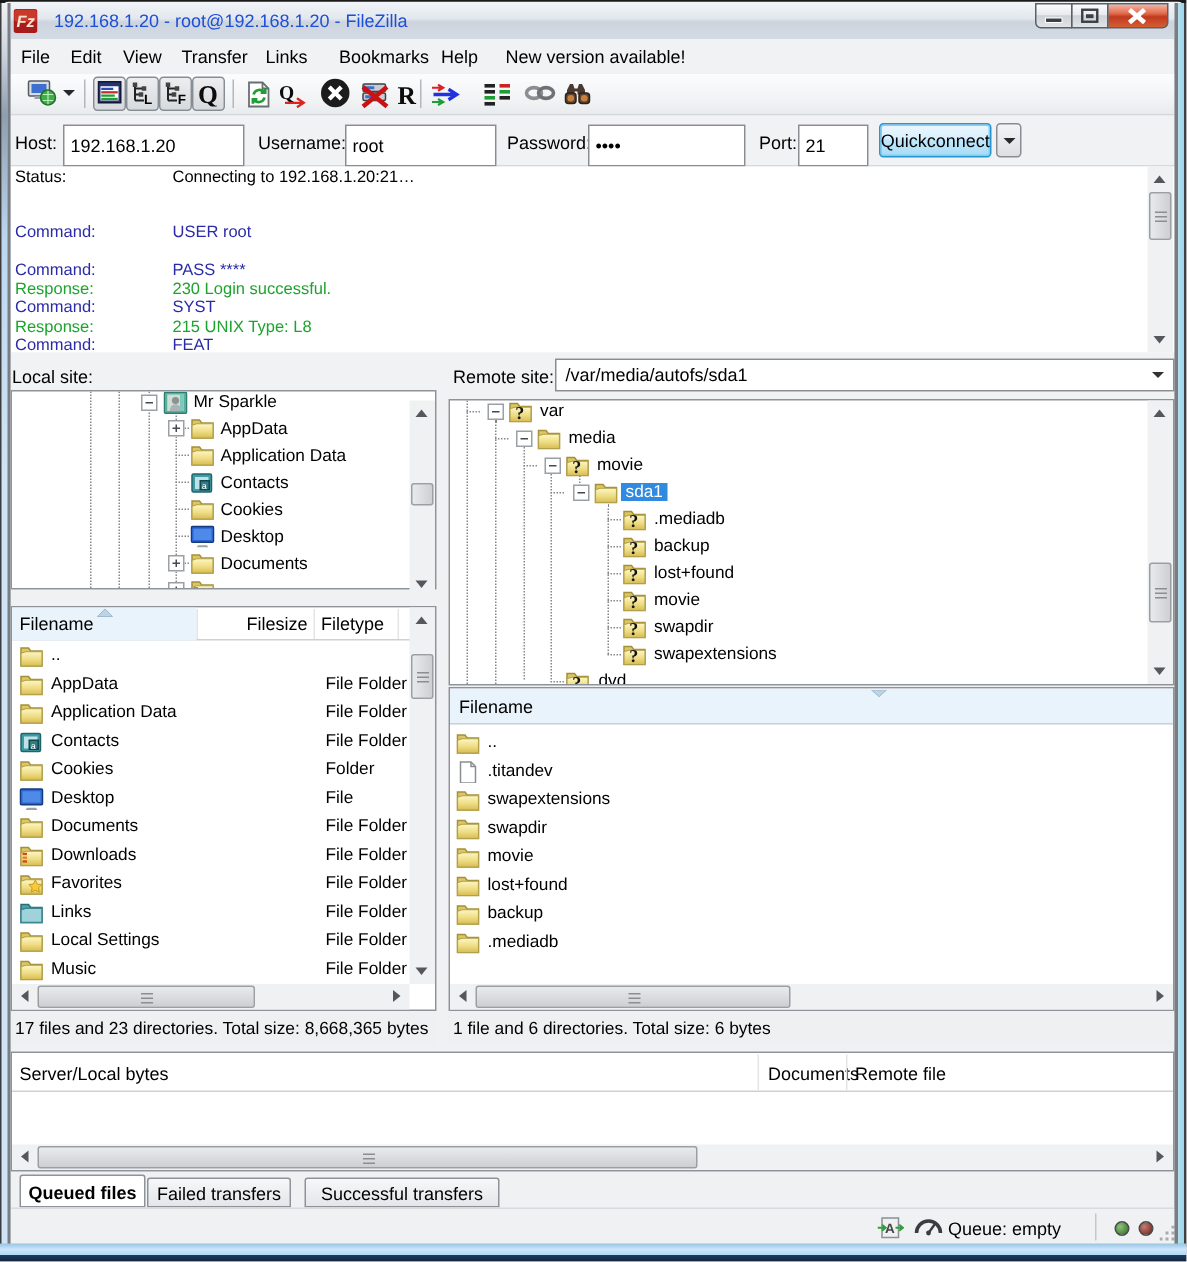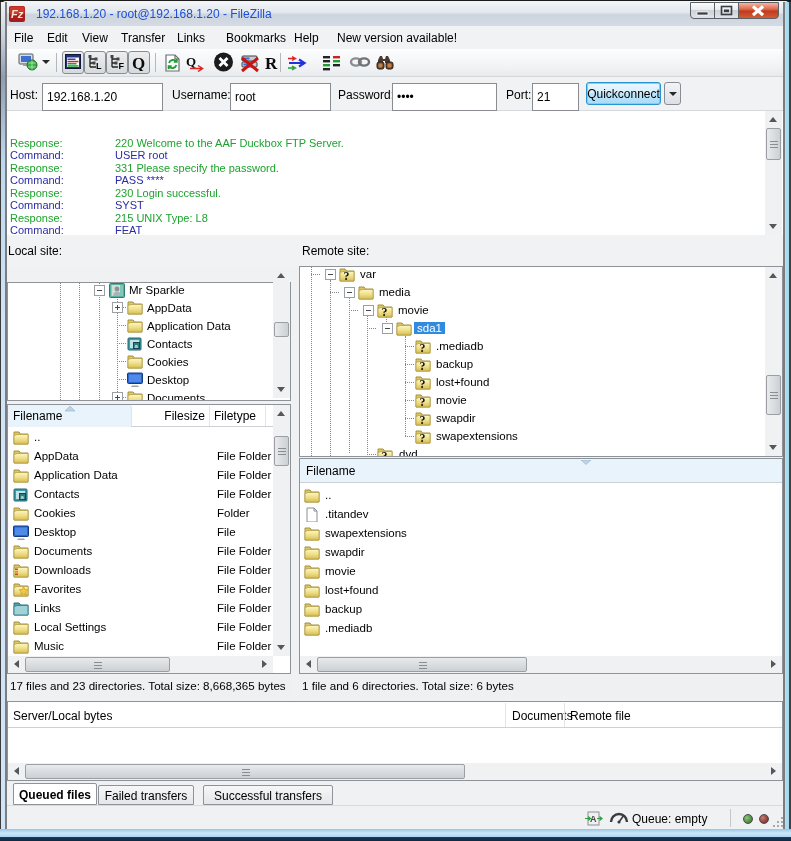--- a/index.html
+++ b/index.html
@@ -212,43 +212,43 @@
   <span class="qlabel" style="left:331px">Password:</span>
   <input class="qfield" style="left: 385px; width: 105px;" value="••••" readonly="">
   <span class="qlabel" style="left:499px">Port:</span>
   <input class="qfield" style="left: 525px; width: 47px;" value="21" readonly="">
   <div id="qcbtn">Quickconnect</div>
   <div id="qcdrop">
       <div style="position:absolute;left:4px;top:9px;width:0;height:0;border-left:4px solid transparent;border-right:4px solid transparent;border-top:4px solid #26292c"></div>
     </div>
 </div>
 <div class="abs" id="log">
-  <div class="logline c-r" style="top:26px"><span class="ll">Response:</span>220 Welcome to the AAF Duckbox FTP Server.</div>
+  <div class="logline c-s" style="top:1px"><span class="ll">Status:</span>Connecting to 192.168.1.20:21…</div>
   <div class="logline c-c" style="top:38px"><span class="ll">Command:</span>USER root</div>
-  <div class="logline c-r" style="top:51px"><span class="ll">Response:</span>331 Please specify the password.</div>
   <div class="logline c-c" style="top:63px"><span class="ll">Command:</span>PASS ****</div>
   <div class="logline c-r" style="top:76px"><span class="ll">Response:</span>230 Login successful.</div>
   <div class="logline c-c" style="top:88px"><span class="ll">Command:</span>SYST</div>
   <div class="logline c-r" style="top:101px"><span class="ll">Response:</span>215 UNIX Type: L8</div>
   <div class="logline c-c" style="top:113px"><span class="ll">Command:</span>FEAT</div>
 </div>
 <div class="sbv abs" style="left:765px;top:111px;height:124px">
   <div class="sarr a-up" style="top:6px"></div>
   <div class="vthumb" style="top:17px;height:32px">
       <div class="vgrip" style="top:12px">
         <i></i>
       </div>
     </div>
   <div class="sarr a-dn" style="bottom:6px"></div>
 </div>
 <div class="abs" id="sitebar">
   <span class="qlabel" style="left:1px;top:9px">Local site:</span>
   <span class="qlabel" style="left:295px;top:9px">Remote site:</span>
-</div>
-<div class="pane" id="ltree" style="left:7px;top:282px;width:284px;height:119px">
+  <div class="combo" style="left:363px;width:413px">/var/media/autofs/sda1<span class="carr"></span></div>
+</div>
+<div class="pane" id="ltree" style="left:7px;top:260px;width:284px;height:133px">
   <div class="vdot" style="left:52px;top:0;height:131px"></div>
   <div class="vdot" style="left:71px;top:0;height:131px"></div>
   <div class="vdot" style="left:91px;top:0;height:131px"></div>
   <div class="vdot" style="left:109px;top:8px;height:123px"></div>
   <div class="texp" style="left:86px;top:2px">
       <i></i>
     </div>
   <svg class="abs" style="left:101px;top:0" width="16" height="15">
       <rect x="0.5" y="0.5" width="15" height="14" rx="1" fill="#58b0a2" stroke="#2e7d6e"></rect>
       <rect x="2.5" y="2" width="11" height="11" fill="#cfe0d2"></rect>

